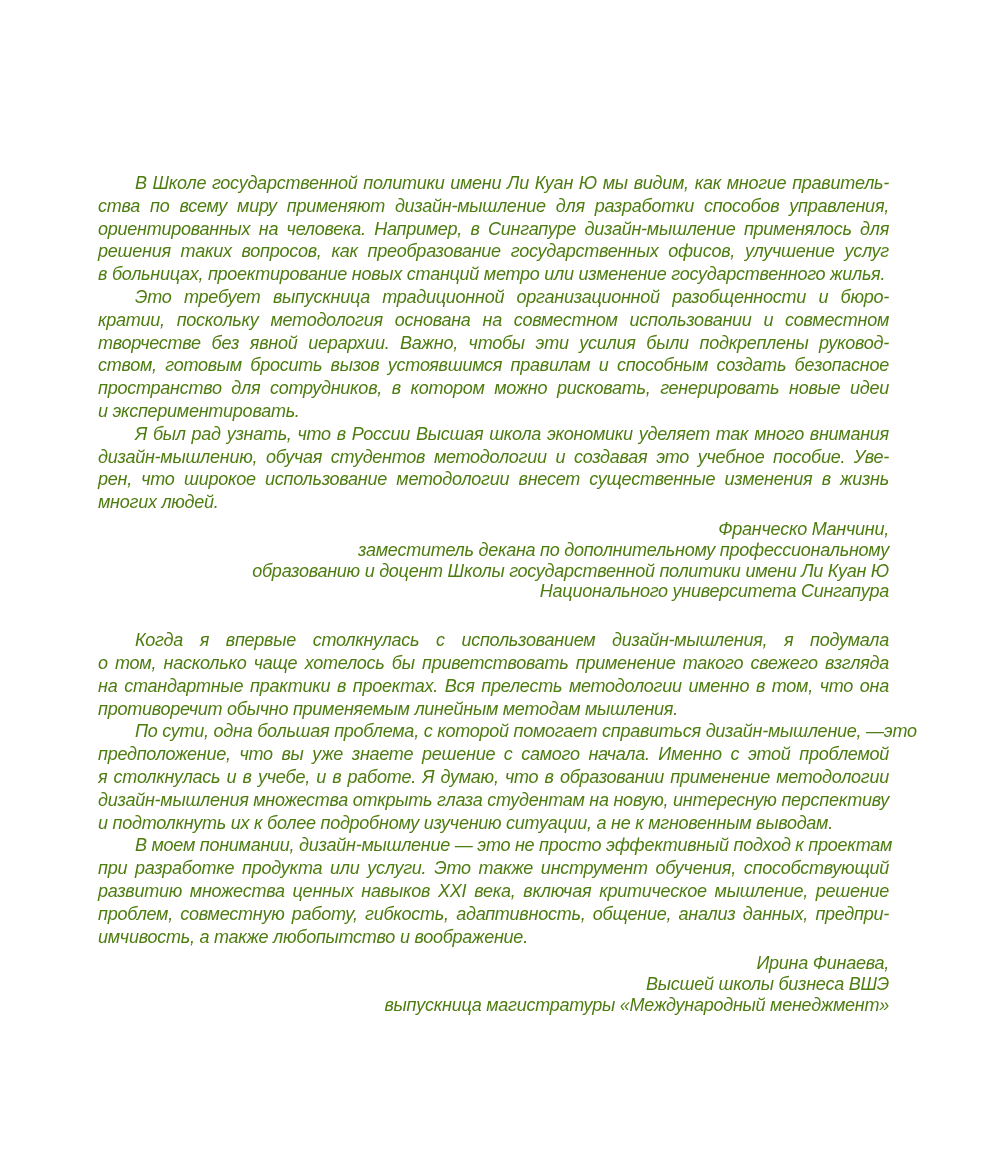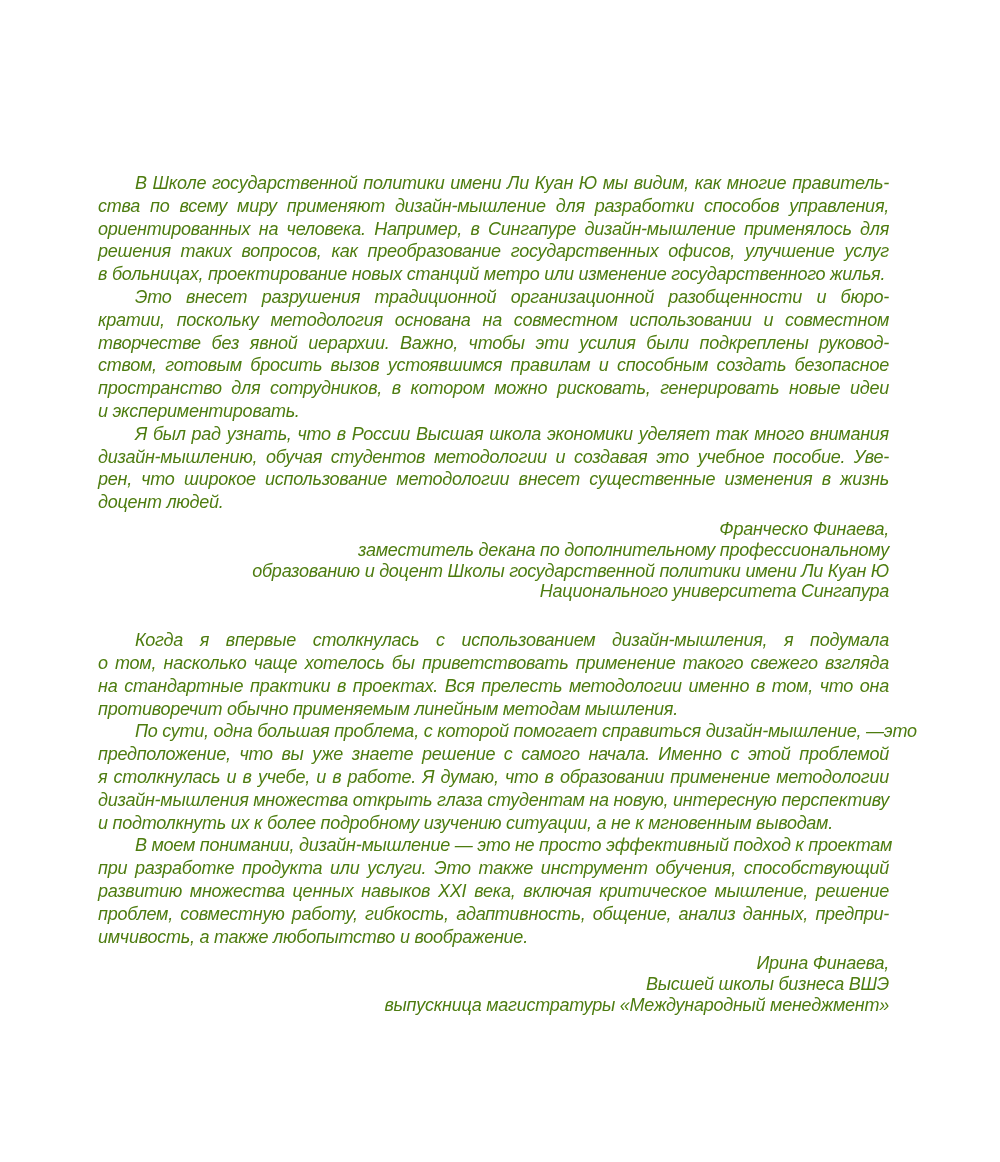--- a/index.html
+++ b/index.html
@@ -57,35 +57,35 @@
   <div class="content">
       <div class="testimonial">
         <div class="para">
           <div class="line first">В Школе государственной политики имени Ли Куан Ю мы видим, как многие правитель-</div>
           <div class="line">ства по всему миру применяют дизайн-мышление для разработки способов управления,</div>
           <div class="line">ориентированных на человека. Например, в Сингапуре дизайн-мышление применялось для</div>
           <div class="line">решения таких вопросов, как преобразование государственных офисов, улучшение услуг</div>
           <div class="line last">в больницах, проектирование новых станций метро или изменение государственного жилья.</div>
         </div>
         <div class="para">
-          <div class="line first">Это внесет разрушения традиционной организационной разобщенности и бюро-</div>
+          <div class="line first">Это требует выпускница традиционной организационной разобщенности и бюро-</div>
           <div class="line">кратии, поскольку методология основана на совместном использовании и совместном</div>
           <div class="line">творчестве без явной иерархии. Важно, чтобы эти усилия были подкреплены руковод-</div>
           <div class="line">ством, готовым бросить вызов устоявшимся правилам и способным создать безопасное</div>
           <div class="line">пространство для сотрудников, в котором можно рисковать, генерировать новые идеи</div>
           <div class="line last">и экспериментировать.</div>
         </div>
         <div class="para">
           <div class="line first">Я был рад узнать, что в России Высшая школа экономики уделяет так много внимания</div>
           <div class="line">дизайн-мышлению, обучая студентов методологии и создавая это учебное пособие. Уве-</div>
           <div class="line">рен, что широкое использование методологии внесет существенные изменения в жизнь</div>
-          <div class="line last">доцент людей.</div>
+          <div class="line last">многих людей.</div>
         </div>
         <div class="sig">
-          <div class="sig-line">Франческо Финаева,</div>
+          <div class="sig-line">Франческо Манчини,</div>
           <div class="sig-line">заместитель декана по дополнительному профессиональному</div>
           <div class="sig-line">образованию и доцент Школы государственной политики имени Ли Куан Ю</div>
           <div class="sig-line">Национального университета Сингапура</div>
         </div>
       </div>
       <div class="testimonial">
         <div class="para">
           <div class="line first">Когда я впервые столкнулась с использованием дизайн-мышления, я подумала</div>
           <div class="line">о том, насколько чаще хотелось бы приветствовать применение такого свежего взгляда</div>
           <div class="line">на стандартные практики в проектах. Вся прелесть методологии именно в том, что она</div>

